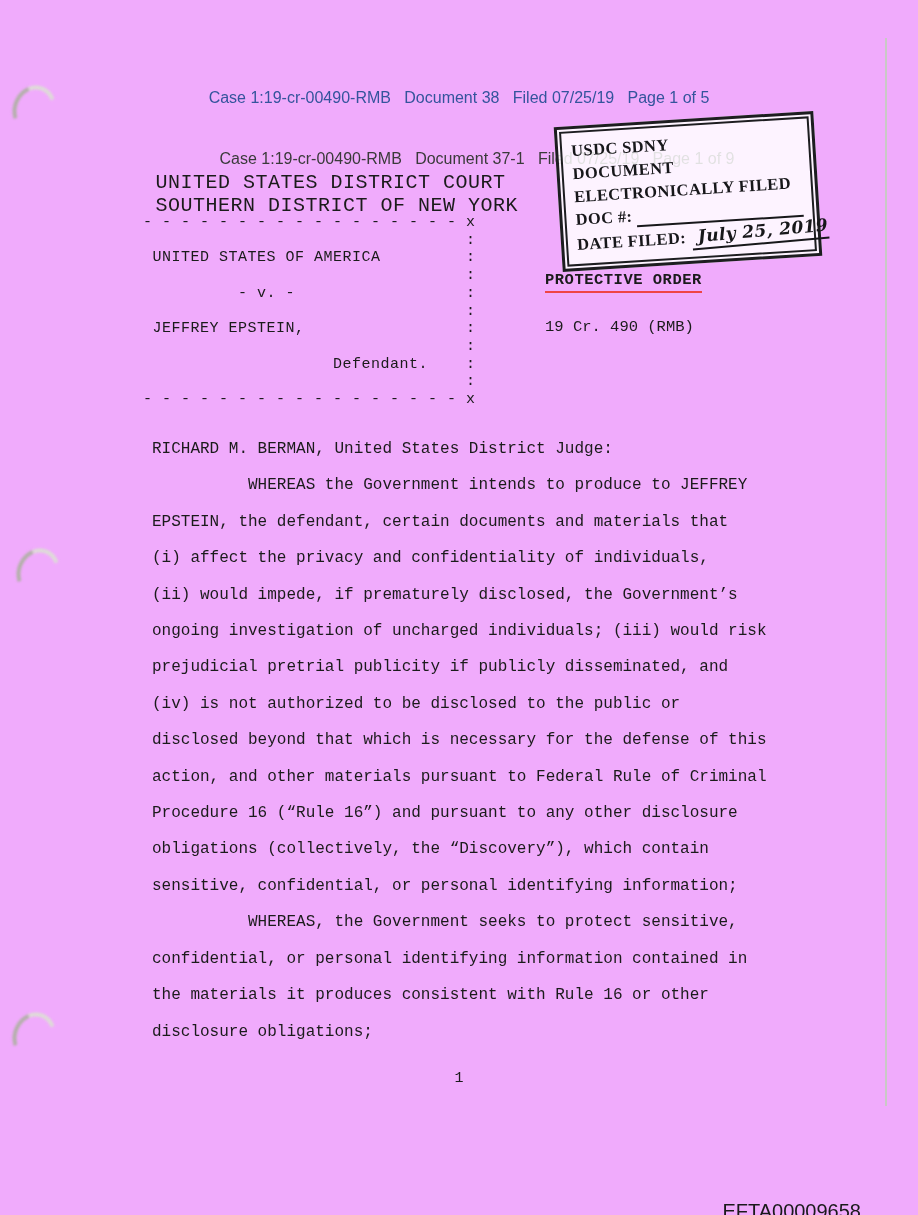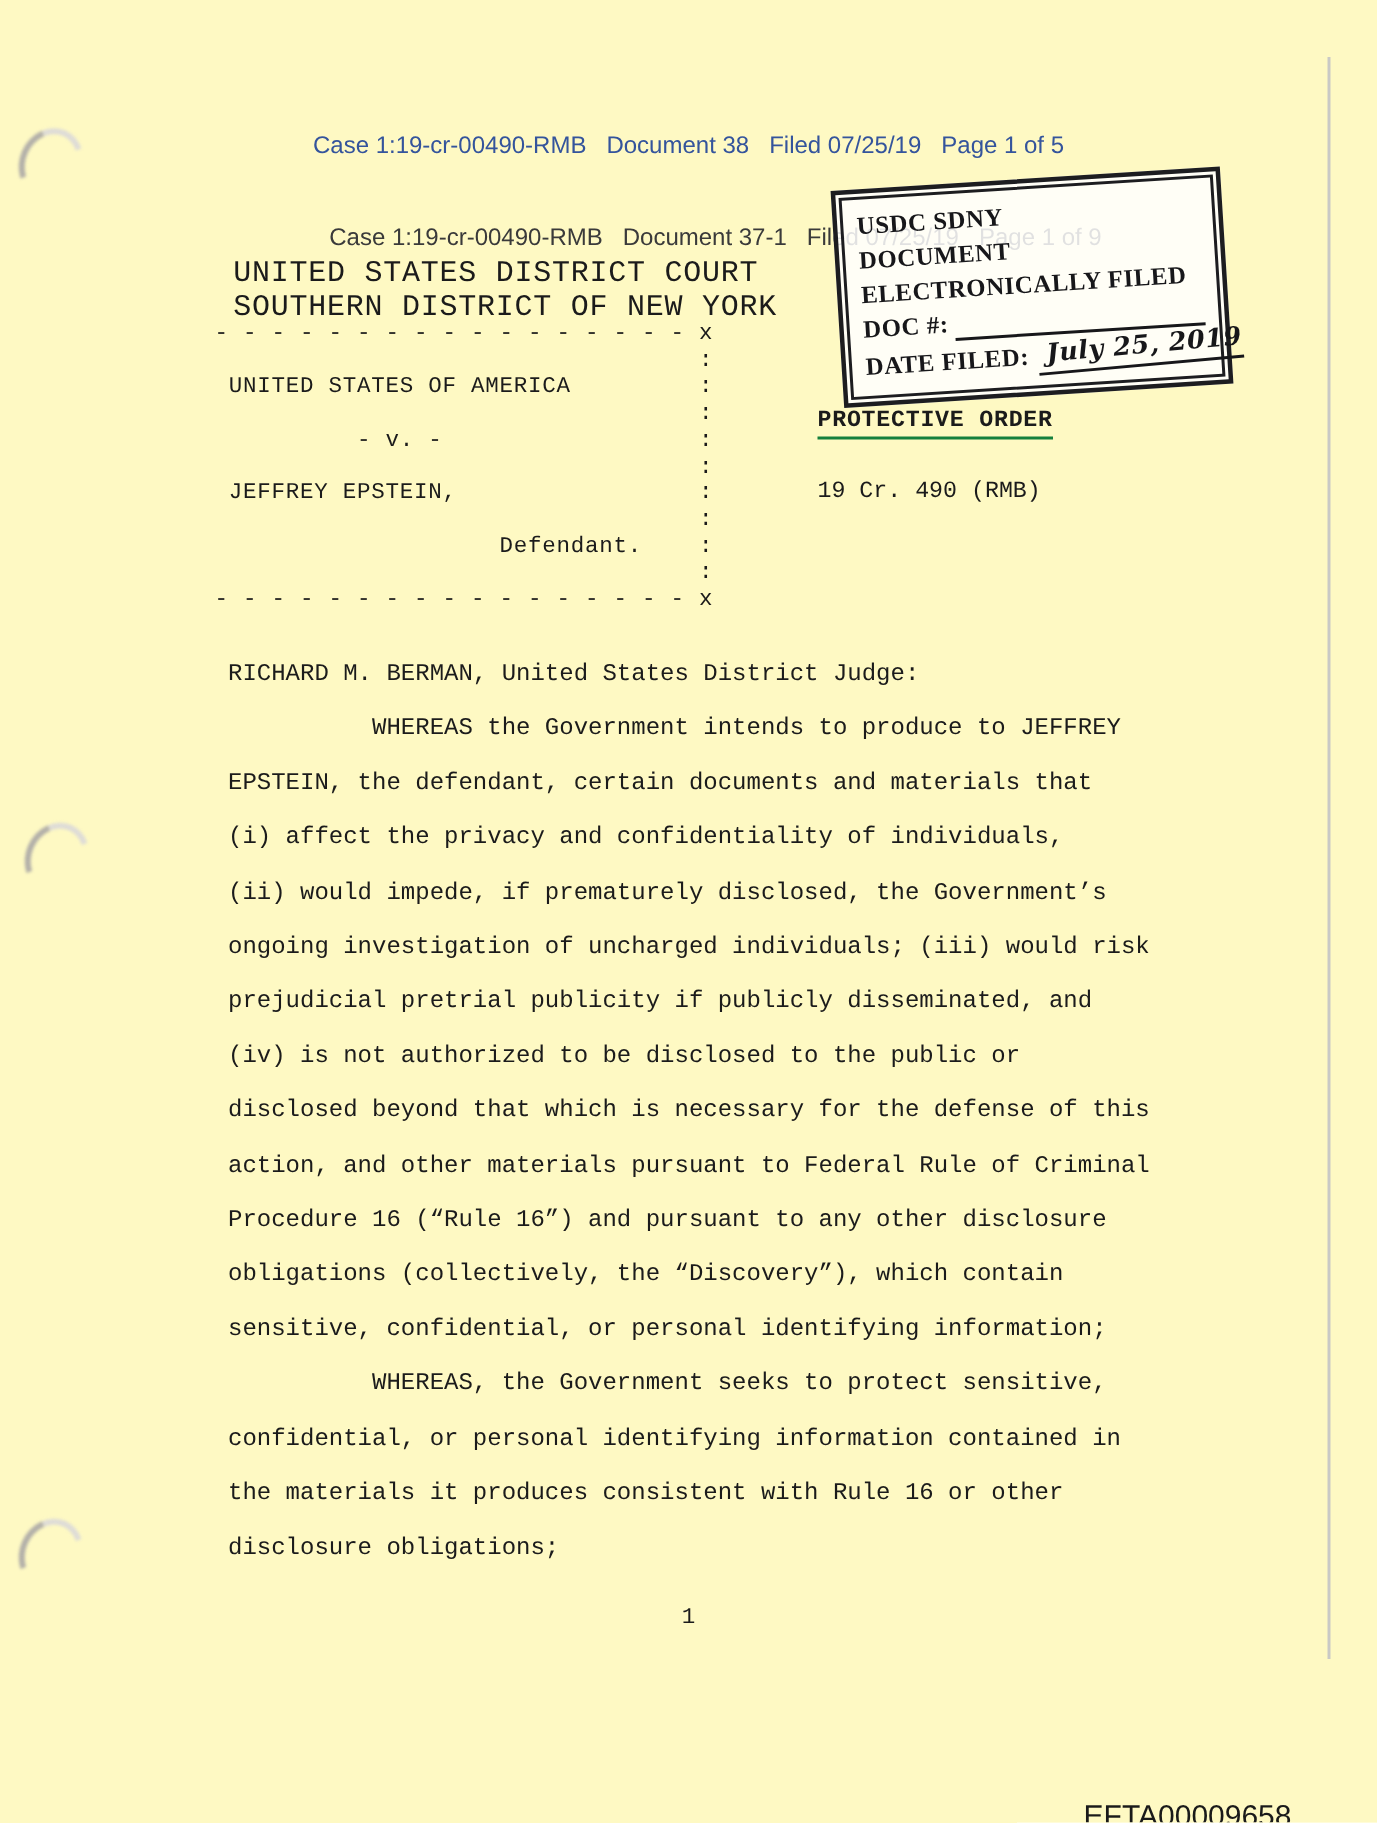--- a/index.html
+++ b/index.html
@@ -1,19 +1,19 @@
 <!DOCTYPE html>
 <html><head>
 <meta charset="utf-8">
 <style>
   * { margin:0; padding:0; box-sizing:border-box; }
   body { background:#ffffff; }
   .page {
     position:relative; width:918px; height:1215px;
-    background:#fef9c3; overflow:hidden;
+    background:#f0abfc; overflow:hidden;
     font-family:"Liberation Mono", monospace; color:#1b1b1b;
   }
   
   .pacer-header {
     position:absolute; top:53px; left:0; width:100%;
     text-align:center; font-family:"Liberation Sans", sans-serif;
     font-size:16px; white-space:pre;
   }
   .pacer-line1 { color:#34549c; }
   .pacer-line2 { color:#3a3a3a; margin-top:7px;padding-left:36px; }
@@ -42,21 +42,21 @@
     font-size:20px; line-height:23px; white-space:pre; letter-spacing:0.5px;
   }
   .caption-case {
     position:absolute; left:143px; top:214px;
     font-size:15px; line-height:17.7px; white-space:pre; letter-spacing:0.5px;
   }
   
   .right-col { position:absolute; left:545px; top:271px; font-size:15.5px; }
   .order-title {
     display:inline-block; font-weight:700; letter-spacing:0.5px;
-    border-bottom:2px solid #15803d; padding-bottom:2px; white-space:pre;
+    border-bottom:2px solid #ef4444; padding-bottom:2px; white-space:pre;
   }
   .case-number { margin-top:25px; white-space:pre; }
   
   .body-text {
     position:absolute; left:152px; top:431px;
     font-size:16px; line-height:36.4px; white-space:pre;
   }
   
   .page-number { position:absolute; top:1070px; left:0; width:100%; text-align:center; font-size:15px; }
   .bates-number {

